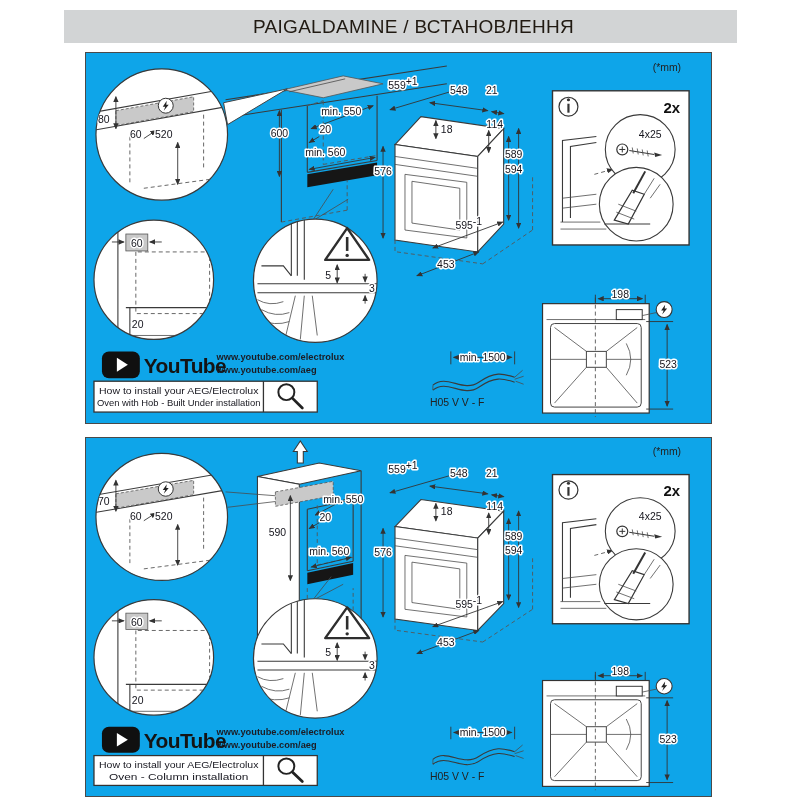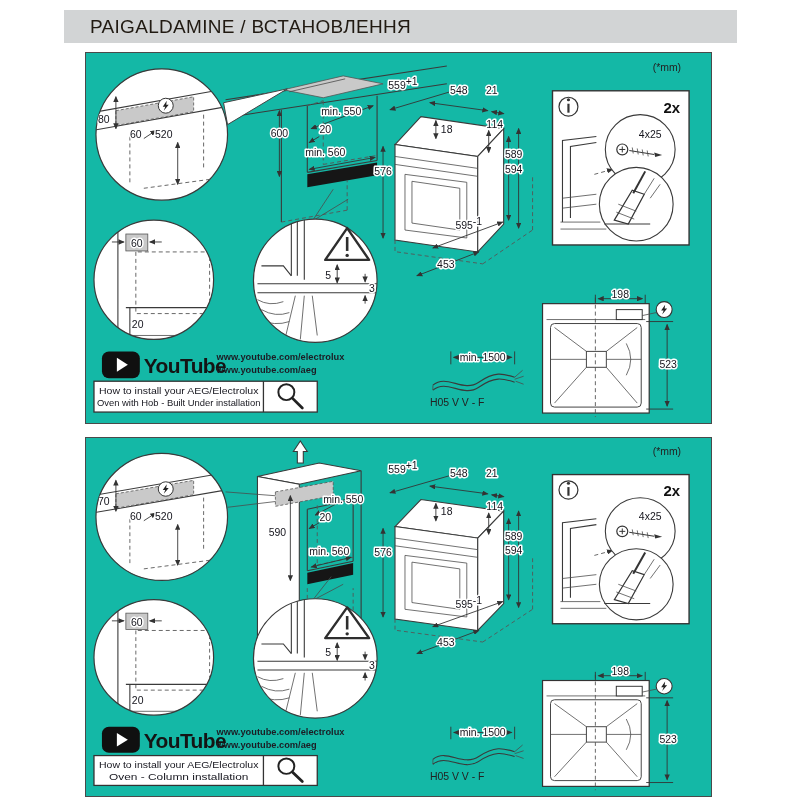--- a/index.html
+++ b/index.html
@@ -1,21 +1,21 @@
 <!DOCTYPE html>
 <html><head>
 <meta charset="utf-8">
 <style>
   html,body{margin:0;padding:0;background:#fff;}
   .page{position:relative;width:791px;height:800px;background:#fff;overflow:hidden;
-        font-family:"Liberation Sans",sans-serif;}
+        font-family:"Liberation Sans",sans-serif;text-align:center;}
   .title-bar{position:absolute;left:64px;top:10px;width:673px;height:33px;
         background:#d2d4d5;color:#211a12;font-size:19px;line-height:33px;
         padding-left:26px;box-sizing:border-box;letter-spacing:.3px;}
-  .panel{position:absolute;left:85px;width:627px;border:1.3px solid #4a4a4a;background:#14b8a6;box-sizing:border-box;}
+  .panel{position:absolute;left:85px;width:627px;border:1.3px solid #4a4a4a;background:#0ea5e9;box-sizing:border-box;}
   #p1{top:52px;height:372px;}
   #p2{top:437px;height:360px;}
   .panel svg{display:block;width:100%;height:100%;}
   
   .ln{fill:none;stroke:#3a3a3a;stroke-width:1.1;}
   .thin{fill:none;stroke:#4a4a4a;stroke-width:.8;}
   .dash{fill:none;stroke:#555;stroke-width:.9;stroke-dasharray:4 3;}
   .dim{fill:none;stroke:#333;stroke-width:.9;marker-start:url(#mS);marker-end:url(#mE);}
   .tick{fill:none;stroke:#333;stroke-width:.9;}
   text.d{font:10.5px "Liberation Sans",sans-serif;fill:#14141c;paint-order:stroke;stroke:#fff;stroke-width:3px;stroke-linejoin:round;}

